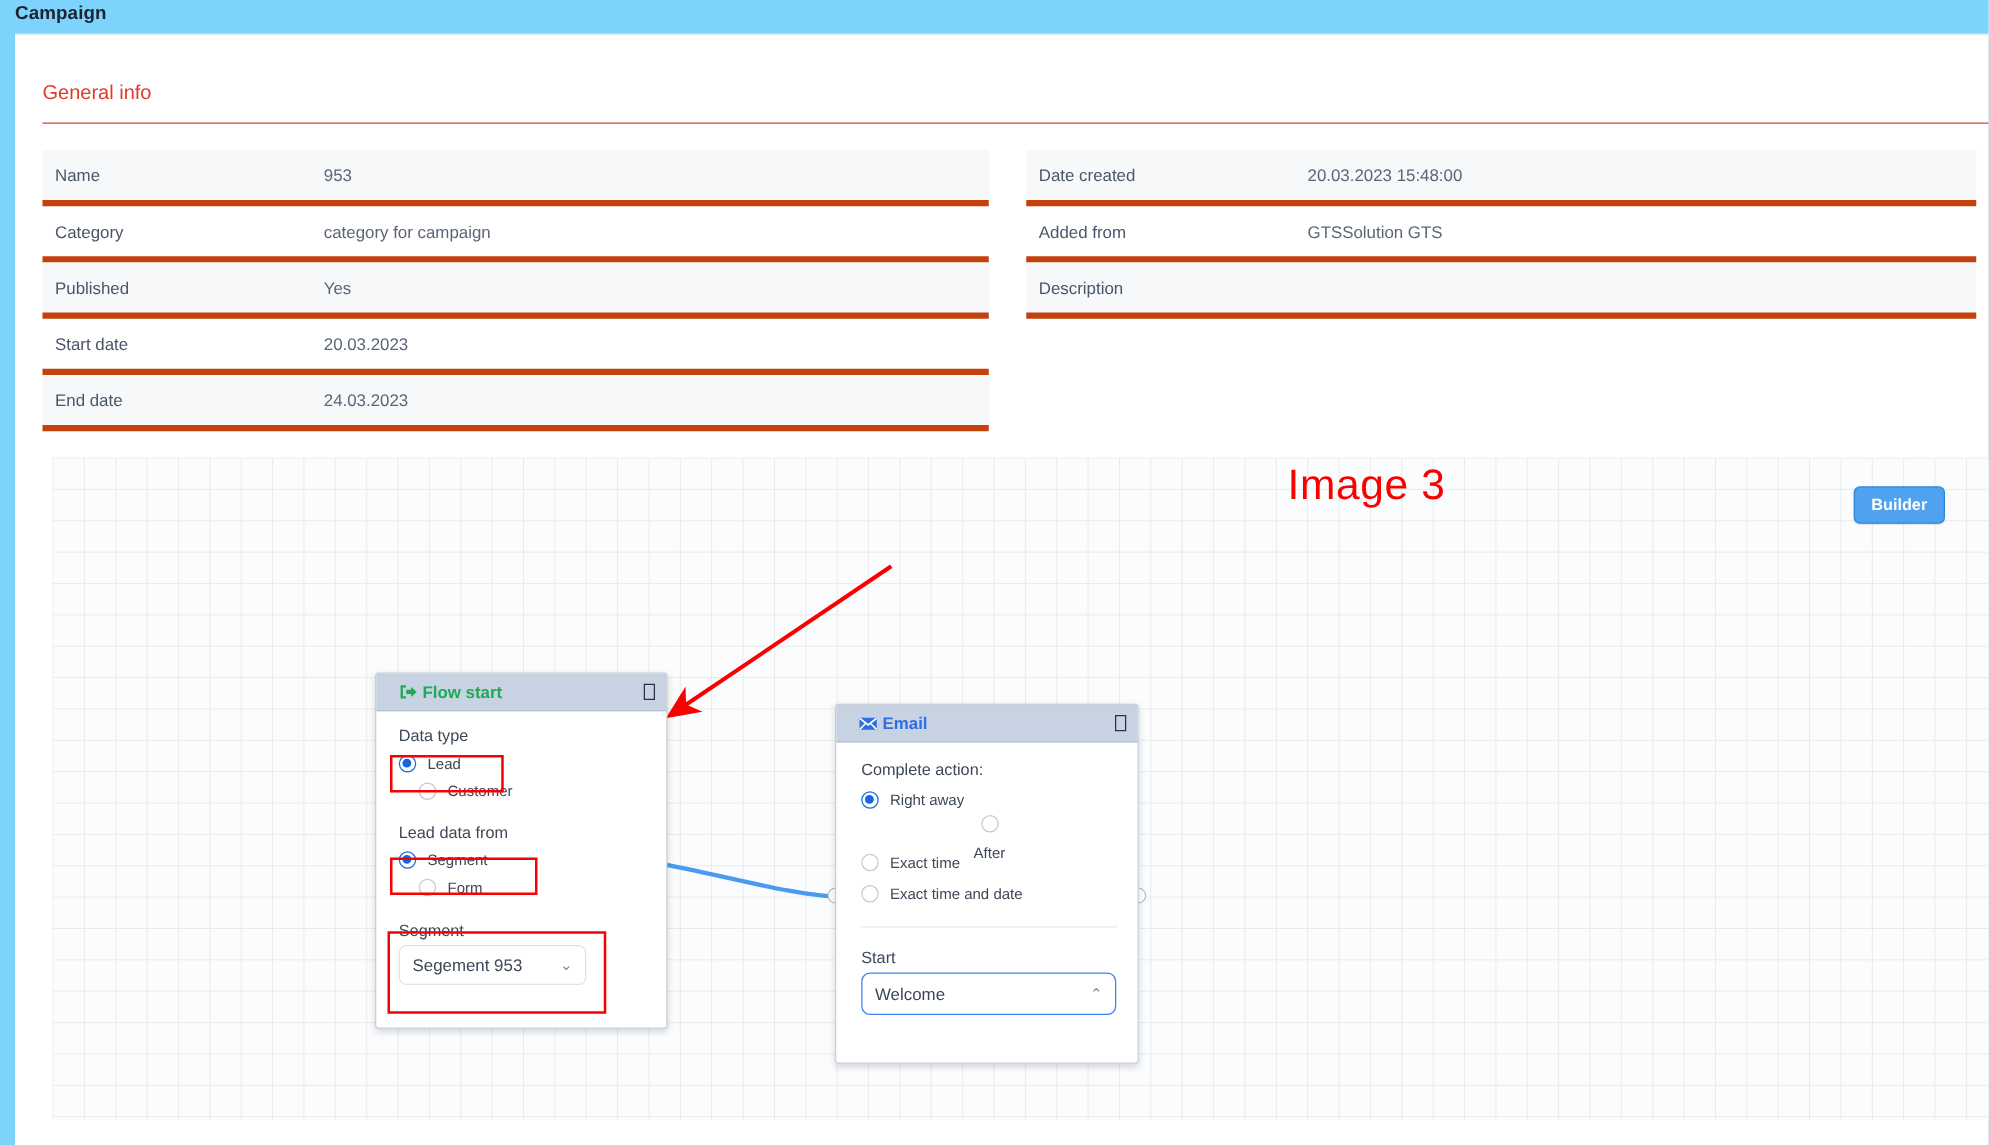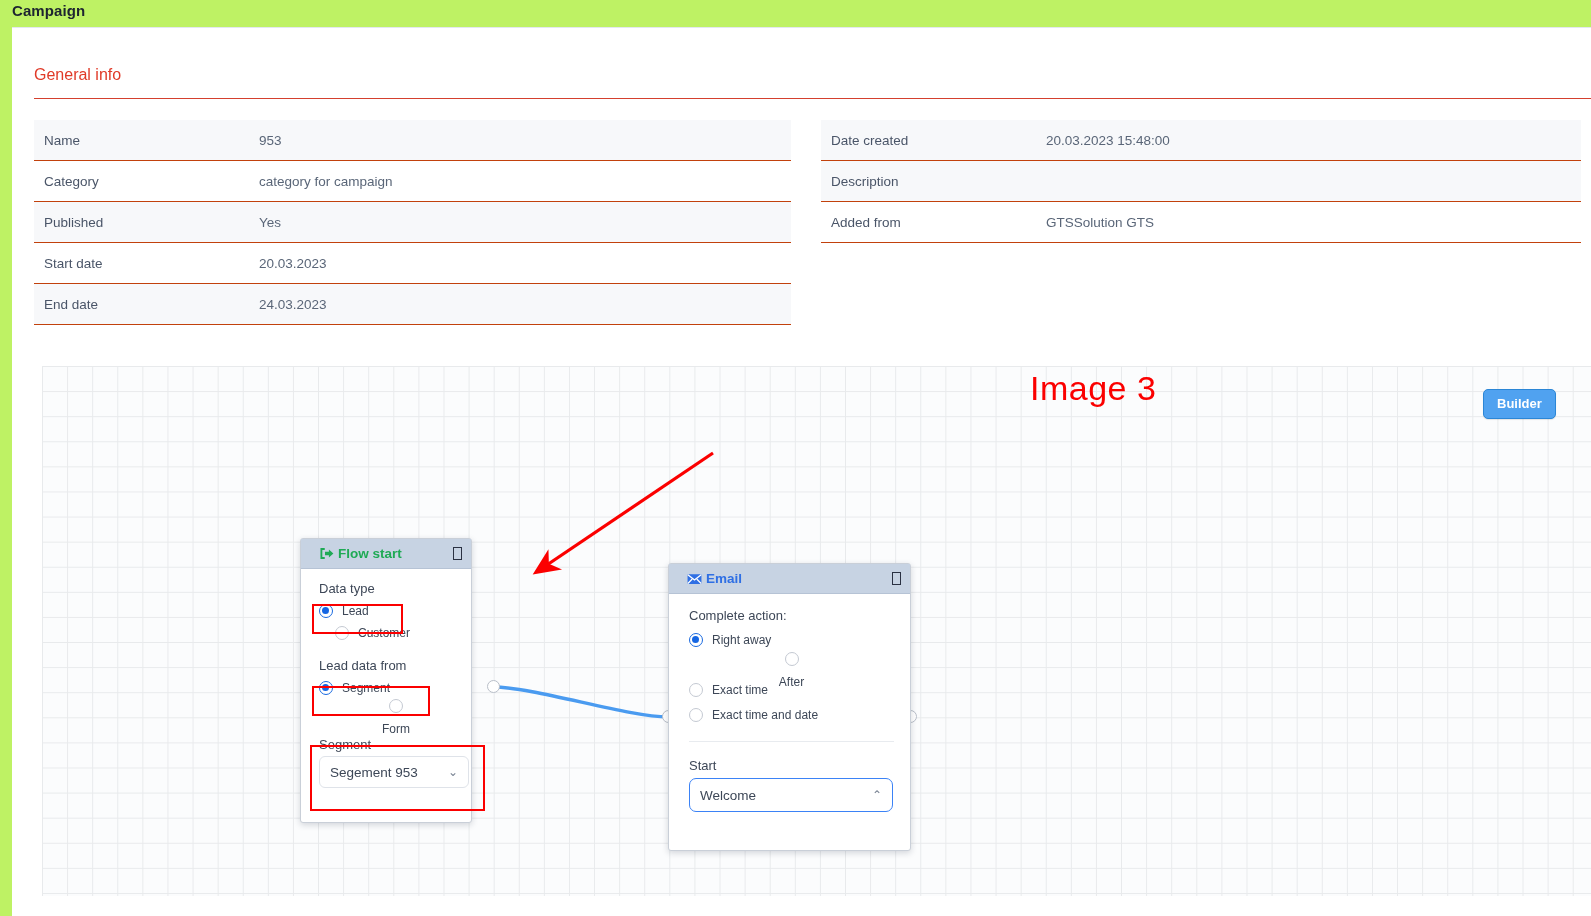--- a/index.html
+++ b/index.html
@@ -6,21 +6,21 @@
     margin: 0;
     padding: 0;
     background: #eef1f6;
     font-family: "Liberation Sans", sans-serif;
   }
   #root {
     position: relative;
     width: 1591px;
     height: 916px;
     overflow: hidden;
-    background: #bef264;
+    background: #7dd3fc;
   }
 
   
   .page-title {
     position: absolute;
     left: 12px;
     top: 2px;
     font-size: 15px;
     font-weight: bold;
     color: #1d2430;
@@ -65,21 +65,21 @@
     right: 0;
     display: flex;
     gap: 30px;
   }
   .info-col { width: 757px; flex: 0 0 757px; }
   .info-col.right { width: 760px; flex: 0 0 760px; }
   .info-row {
     display: flex;
     align-items: center;
     height: 40px;
-    border-bottom: 1px solid #c2410c;
+    border-bottom: 5px solid #c2410c;
     font-size: 13.5px;
   }
   .info-row.alt { background: #f7f8fa; }
   .info-row .lbl {
     width: 225px;
     flex: 0 0 225px;
     padding-left: 10px;
     color: #4a5568;
     box-sizing: border-box;
   }
@@ -295,27 +295,27 @@
           <div class="lbl">End date</div>
           <div class="val">24.03.2023</div>
         </div>
       </div>
 
       <div class="info-col right">
         <div class="info-row alt">
           <div class="lbl">Date created</div>
           <div class="val">20.03.2023 15:48:00</div>
         </div>
+        <div class="info-row">
+          <div class="lbl">Added from</div>
+          <div class="val">GTSSolution GTS</div>
+        </div>
         <div class="info-row alt">
           <div class="lbl">Description</div>
           <div class="val"></div>
-        </div>
-        <div class="info-row">
-          <div class="lbl">Added from</div>
-          <div class="val">GTSSolution GTS</div>
         </div>
       </div>
 
     </div>
 
 
   </div>
 
   <div class="canvas">
 
@@ -335,21 +335,21 @@
     <svg class="connector-svg" width="1549" height="530">
       <path d="M451,321 C492,321 586,351 626,351" stroke="#4a9bf0" stroke-width="3.4" fill="none" stroke-linecap="round"></path>
     </svg>
 
     <div class="port" style="left:445px; top:314px;"></div>
 
     <div class="port" style="left:620px; top:344px;"></div>
 
     <div class="port" style="left:862px; top:344px;"></div>
 
-    <div class="node" style="left:258px; top:172px; width:172px; height:126px; height:auto; padding-bottom:20px;">
+    <div class="node" style="left:258px; top:172px; width:234px; height:126px; height:auto; padding-bottom:20px;">
       <div class="node-head">
         <span class="ttl">
           <span style="display:inline-flex;">
             <svg width="15" height="13" viewBox="0 0 16 14">
               <path d="M1.5 1.2 h4.6 v2.0 H3.5 v7.6 h2.6 v2.0 H1.5 z" fill="#1faa55"></path>
               <path d="M6.4 5.2 h4.2 V2.6 L15.4 7 l-4.8 4.4 V8.8 H6.4 z" fill="#1faa55"></path>
             </svg>
           </span>
           <span style="color:#1faa55;">Flow start</span>
         </span>
@@ -365,21 +365,21 @@
         <div class="radio-row" style="padding-left:16px;">
           <span class="radio"></span>
           <span>Customer</span>
         </div>
 
         <div class="fieldlabel" style="margin-top:14px;">Lead data from</div>
         <div class="radio-row">
           <span class="radio on"></span>
           <span>Segment</span>
         </div>
-        <div class="radio-row" style="padding-left:16px;flex-direction:column;">
+        <div class="radio-row" style="padding-left:16px;">
           <span class="radio"></span>
           <span>Form</span>
         </div>
 
         <div class="fieldlabel" style="margin-top:16px;">Segment</div>
         <div class="select" style="width:150px;justify-content:space-between;">
           <span>Segement 953</span>
           <span class="chev">⌄</span>
         </div>
 

